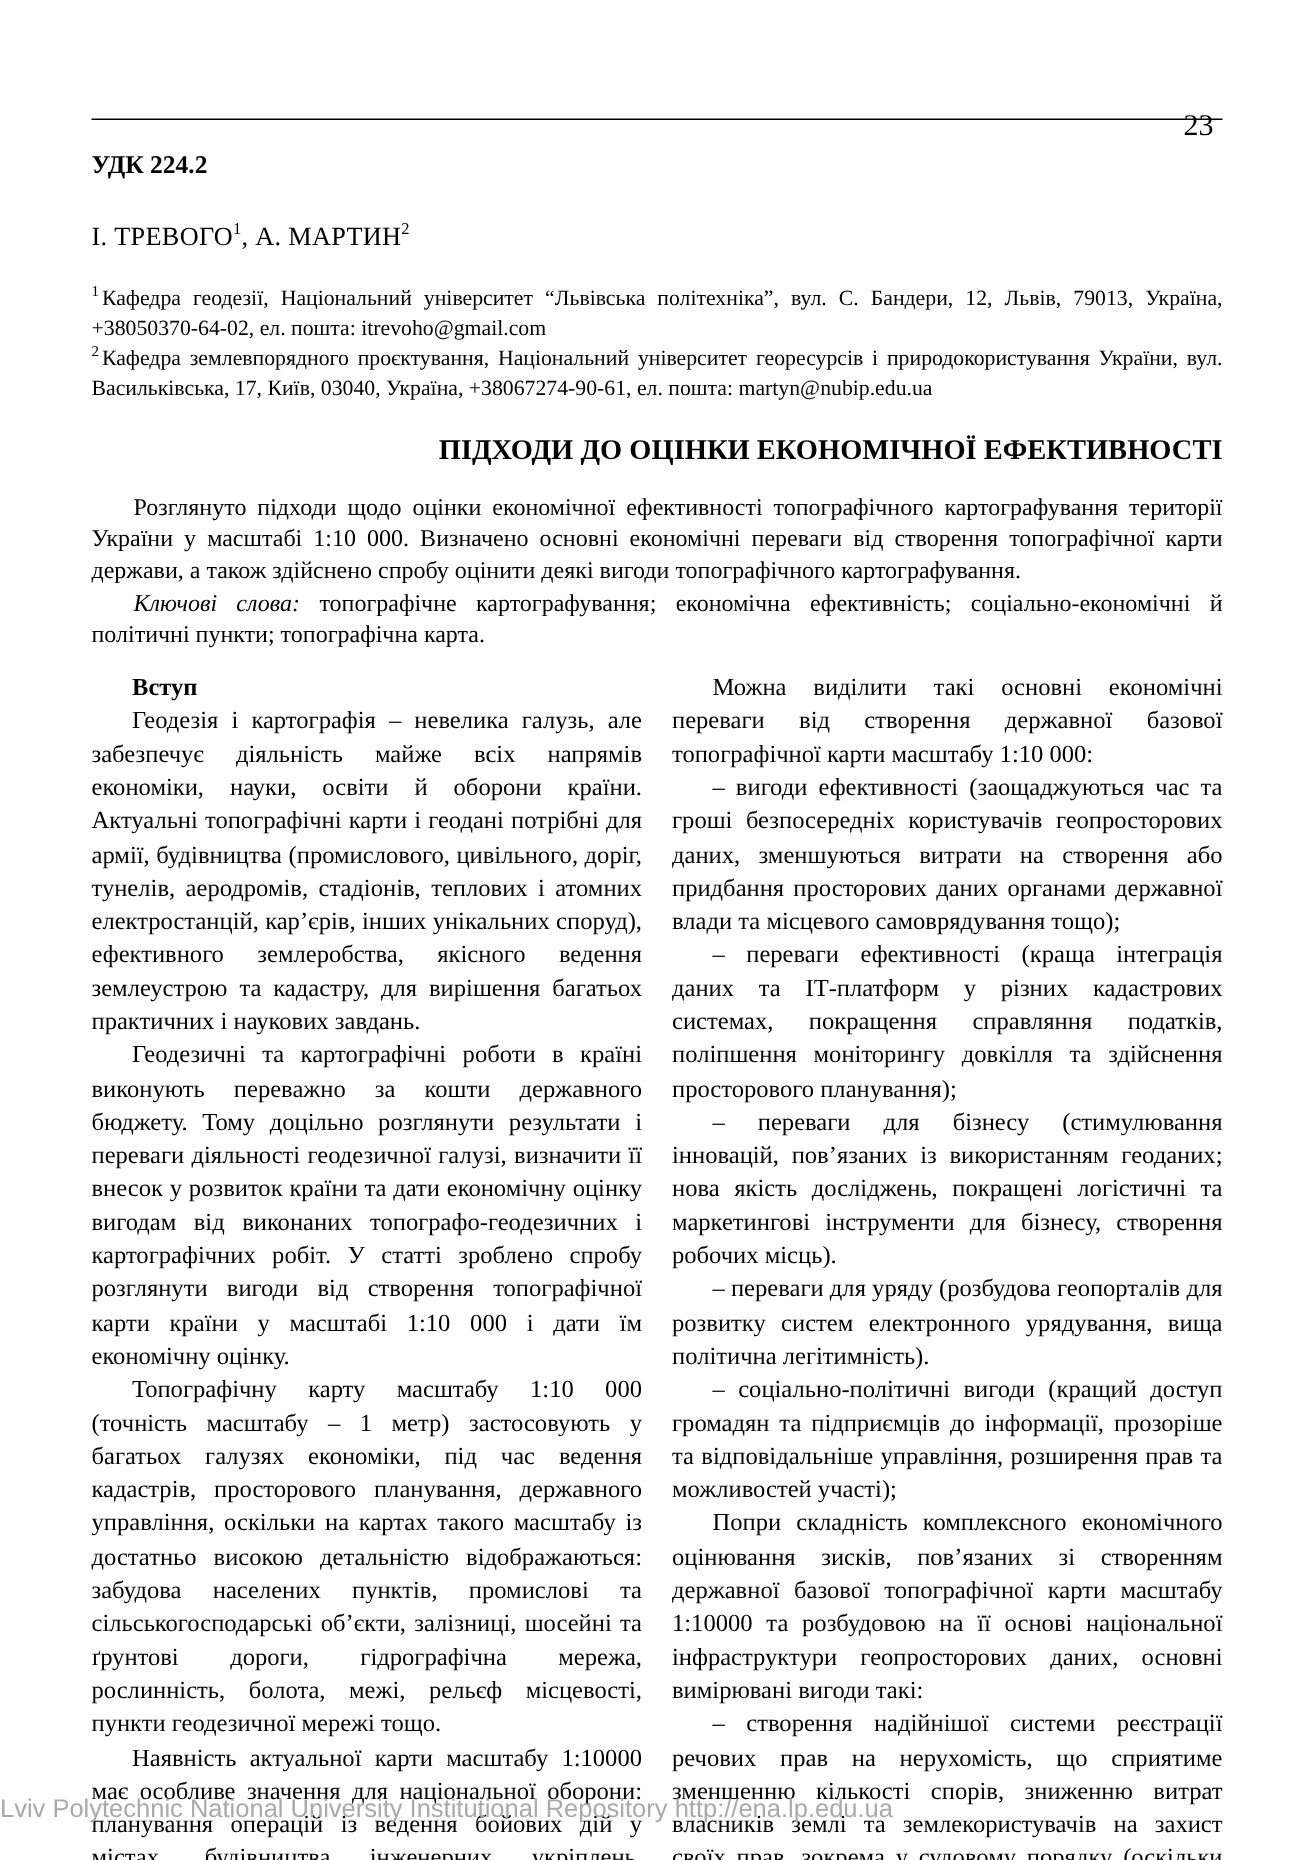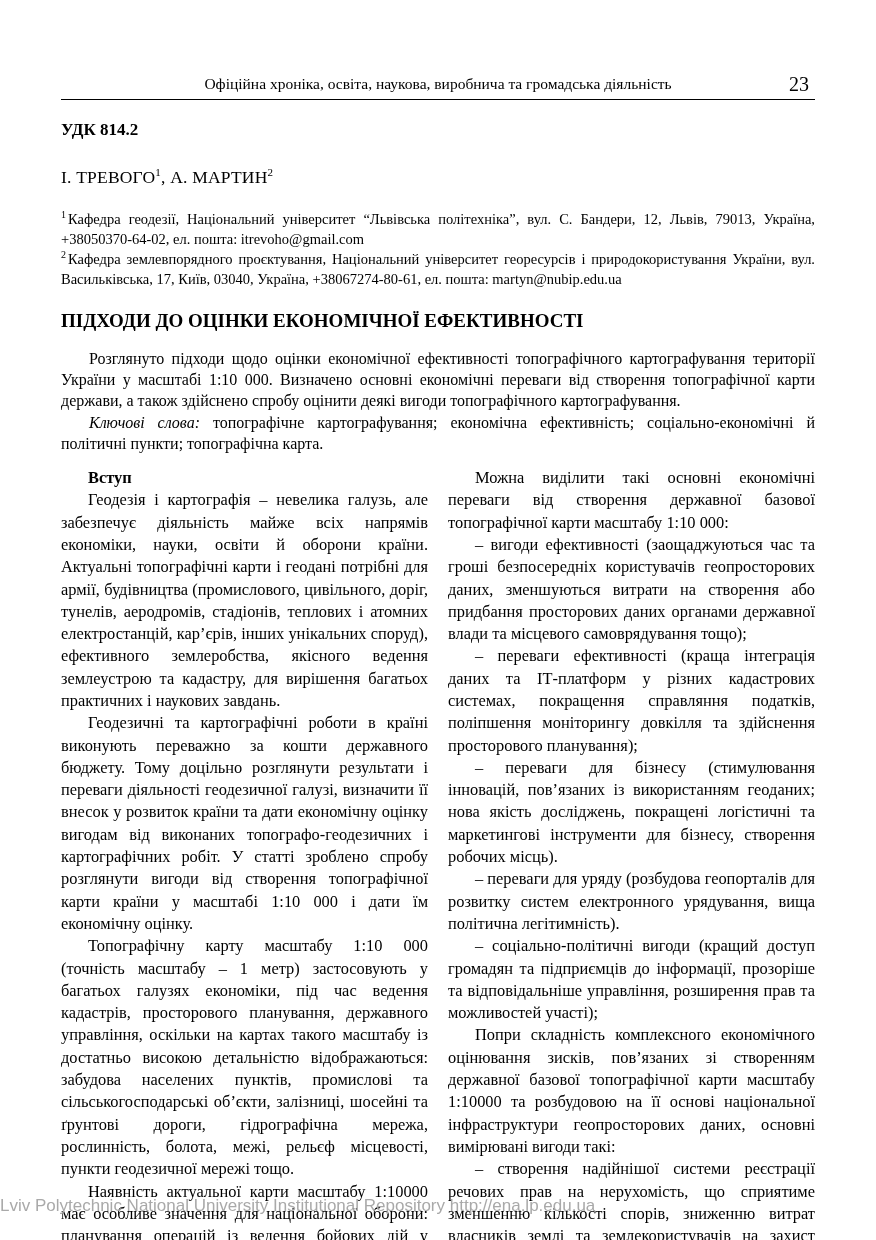--- a/index.html
+++ b/index.html
@@ -61,21 +61,21 @@
   .affiliations {
     margin-top: 21px;
     font-size: 14.5px;
     line-height: 1.38;
     text-align: justify;
   }
   .affiliation { margin: 0; }
   .affiliation sup.idx { margin-right: 2px; font-size: 10px; }
   .article-title {
     margin-top: 19px;
-    text-align: left;
+    text-align: right;
     font-weight: bold;
     font-size: 19px;
     line-height: 26px;
   }
   
   .abstract {
     margin-top: 14px;
     font-size: 16px;
     line-height: 21.2px;
     text-align: justify;
@@ -117,34 +117,33 @@
     font-size: 17px;
     color: #a9a9a9;
   }
 </style>
 </head>
 <body>
 
 <div class="page">
 
   <div class="running-head">
-    <span>Офіційна хроніка, освіта, наукова, виробнича та громадська діяльність</span>
     <span class="page-num">23</span>
   </div>
   <hr class="head-rule">
 
-  <div class="udc">УДК 814.2</div>
+  <div class="udc">УДК 224.2</div>
 
   <div class="authors">
     <span>І. ТРЕВОГО</span><sup class="idx">1</sup><span class="sep" style="white-space:pre;">, </span><span>А. МАРТИН</span><sup class="idx">2</sup>
   </div>
 
   <div class="affiliations">
     <p class="affiliation"><sup class="idx">1</sup><span>Кафедра геодезії, Національний університет “Львівська політехніка”, вул. С. Бандери, 12, Львів, 79013, Україна, +38050370-64-02, ел. пошта: itrevoho@gmail.com</span></p>
-    <p class="affiliation"><sup class="idx">2</sup><span>Кафедра землевпорядного проєктування, Національний університет георесурсів і природокористування України, вул. Васильківська, 17, Київ, 03040, Україна, +38067274-80-61, ел. пошта: martyn@nubip.edu.ua</span></p>
+    <p class="affiliation"><sup class="idx">2</sup><span>Кафедра землевпорядного проєктування, Національний університет георесурсів і природокористування України, вул. Васильківська, 17, Київ, 03040, Україна, +38067274-90-61, ел. пошта: martyn@nubip.edu.ua</span></p>
   </div>
 
   <div class="article-title">
     <div>ПІДХОДИ ДО ОЦІНКИ ЕКОНОМІЧНОЇ ЕФЕКТИВНОСТІ</div>
   </div>
 
   <div class="abstract">
     <p>Розглянуто підходи щодо оцінки економічної ефективності топографічного картографування території України у масштабі 1:10 000. Визначено основні економічні переваги від створення топографічної карти держави, а також здійснено спробу оцінити деякі вигоди топографічного картографування.</p>
     <p><span class="kw-label">Ключові слова:</span><span style="white-space:pre-wrap;"> топографічне картографування; економічна ефективність; соціально-економічні й політичні пункти; топографічна карта.</span></p>
   </div>

